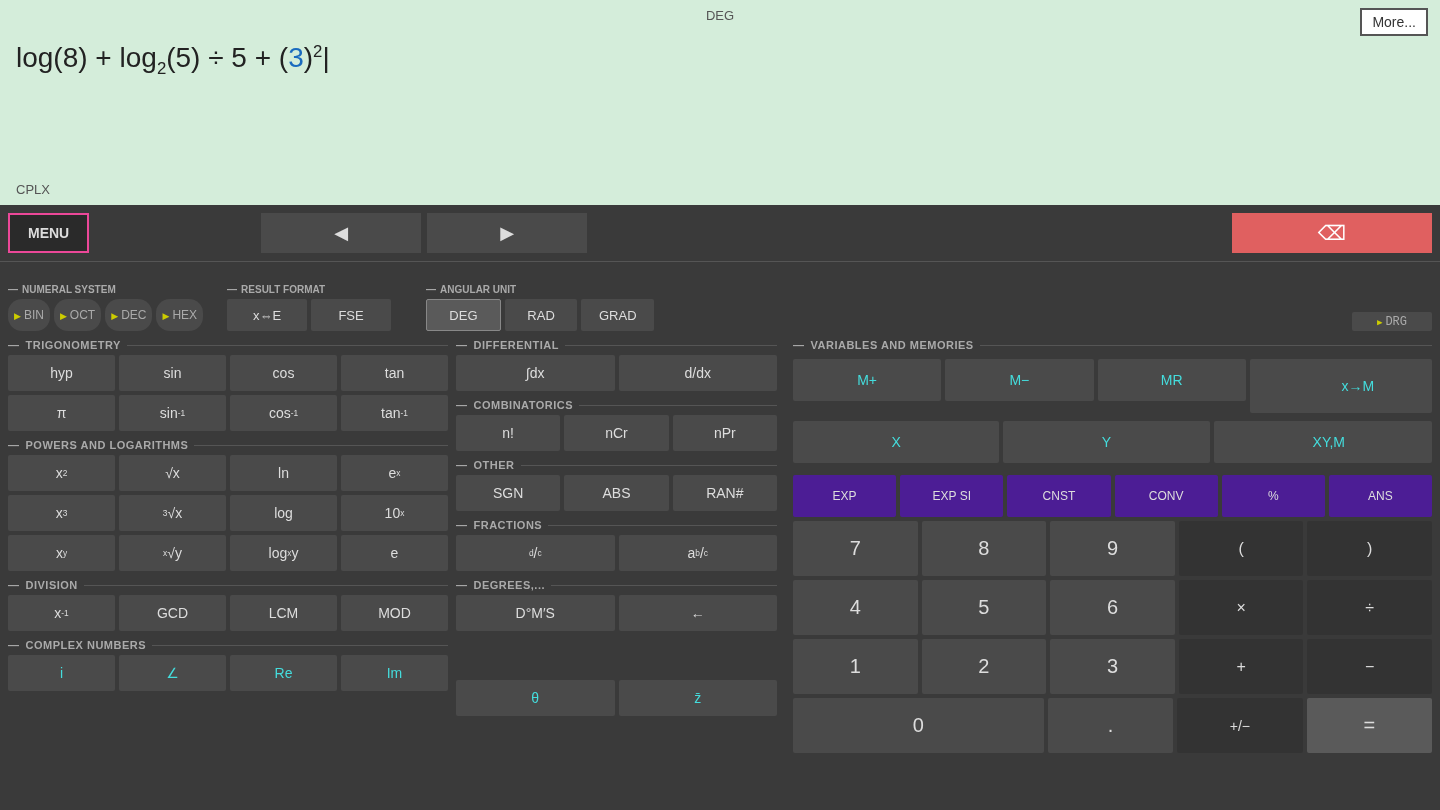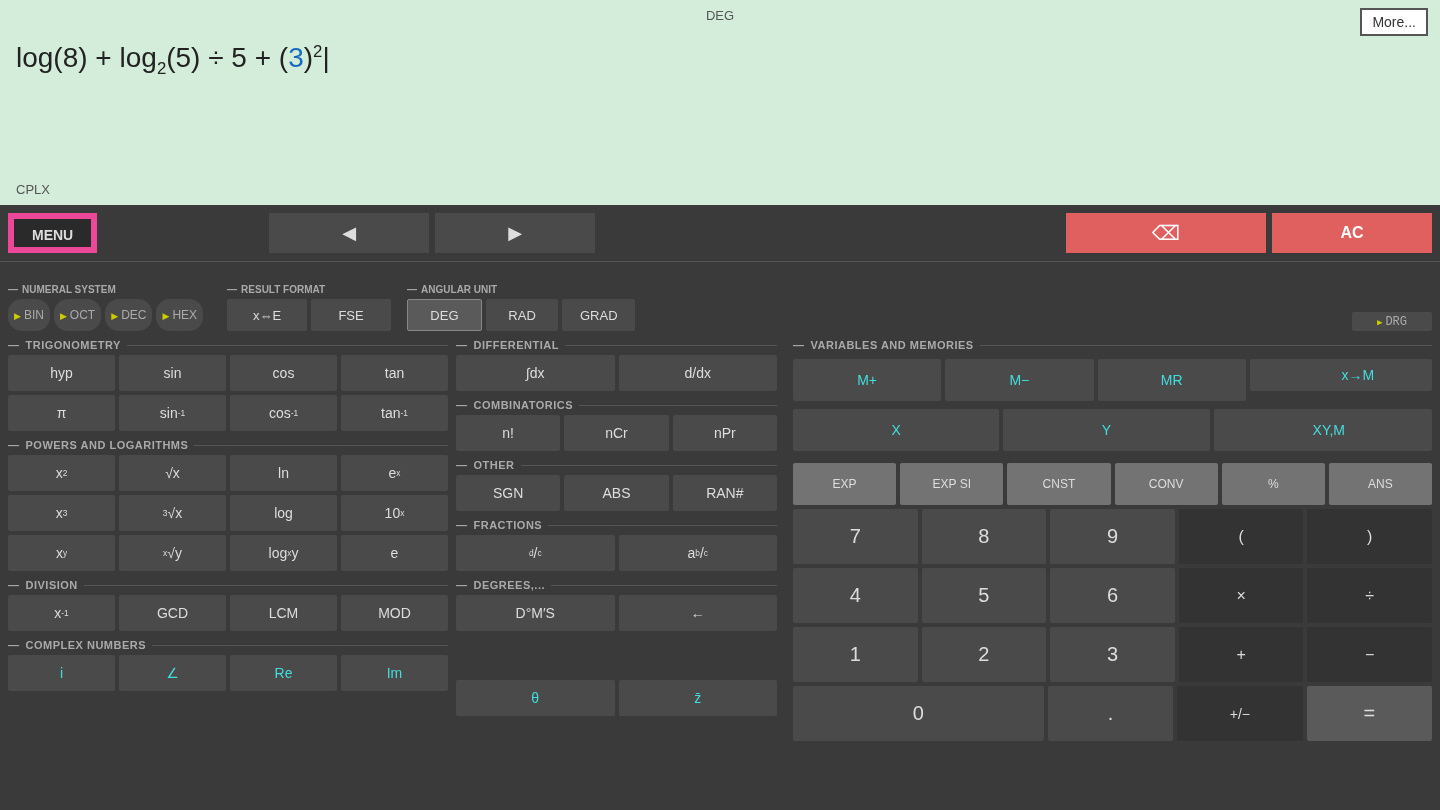--- a/index.html
+++ b/index.html
@@ -68,21 +68,21 @@
       display: flex;
       align-items: center;
       height: 56px;
       background: #3a3a3a;
       padding: 0 8px;
       gap: 6px;
     }
     .menu-btn {
       background: #2a2a2a;
       color: #ddd;
-      border: 6px solid #ec4899;
+      border: 2px solid #ec4899;
       padding: 8px 18px;
       font-size: 14px;
       font-weight: bold;
       cursor: pointer;
       height: 40px;
     }
     .nav-btn {
       background: #4a4a4a;
       color: #ddd;
       border: none;
@@ -305,21 +305,21 @@
       flex: 1;
       display: flex;
       align-items: center;
       justify-content: center;
     }
     .numpad-btn.dark { background: #333; font-size: 16px; }
     .numpad-btn.equals { background: #5a5a5a; font-size: 20px; }
 
     
     .numpad-top-btn {
-      background: #737373;
+      background: #4c1d95;
       color: #ddd;
       border: none;
       border-radius: 2px;
       font-size: 12px;
       cursor: pointer;
       height: 42px;
       flex: 1;
       display: flex;
       align-items: center;
       justify-content: center;
@@ -342,21 +342,20 @@
 
 <div id="top-bar">
   <button class="menu-btn">MENU</button>
   <div style="width:160px;"></div>
   <button class="nav-btn">◀</button>
   <button class="nav-btn">▶</button>
   <div class="spacer"></div>
   <button class="backspace-btn">
     <span>⌫</span>
   </button>
-  <button class="ac-btn">AC</button>
 </div>
 
 <div id="settings-row">
 
   <div class="settings-group">
     <div class="settings-group-label">NUMERAL SYSTEM</div>
     <div class="settings-btns">
       <button class="numeral-btn">BIN</button>
       <button class="numeral-btn">OCT</button>
       <button class="numeral-btn">DEC</button>
@@ -365,21 +364,21 @@
   </div>
 
   <div class="settings-group" style="margin-left:16px;">
     <div class="settings-group-label">RESULT FORMAT</div>
     <div class="settings-btns">
       <button class="fmt-btn" style="width:80px;">x⇔E</button>
       <button class="fmt-btn" style="width:80px;">FSE</button>
     </div>
   </div>
 
-  <div class="settings-group" style="margin-left:8px;">
+  <div class="settings-group" style="margin-left:27px;">
     <div class="settings-group-label">ANGULAR UNIT</div>
     <div class="settings-btns">
       <button class="ang-btn active" style="width:70px;">DEG</button>
       <button class="ang-btn" style="width:70px;">RAD</button>
       <button class="ang-btn" style="width:80px;">GRAD</button>
     </div>
   </div>
 
   <div style="flex:1;"></div>
 
@@ -494,21 +493,21 @@
     </div>
   </div>
 
   <div id="right-panel">
 
     <div class="section-header">VARIABLES AND MEMORIES</div>
     <div class="btn-row">
       <button class="calc-btn teal" style="height:42px;">M+</button>
       <button class="calc-btn teal" style="height:42px;">M−</button>
       <button class="calc-btn teal" style="height:42px;">MR</button>
-      <button class="calc-btn teal" style="height:32px;padding-left:34px;">x→M</button>
+      <button class="calc-btn teal" style="height:54px;padding-left:34px;">x→M</button>
     </div>
     <div class="btn-row">
       <button class="calc-btn teal" style="height:42px;">X</button>
       <button class="calc-btn teal" style="height:42px;">Y</button>
       <button class="calc-btn teal" style="height:42px;padding-left:12px;">XY,M</button>
     </div>
 
     <div class="numpad-row" style="margin-top:4px;">
       <button class="numpad-top-btn">EXP</button>
       <button class="numpad-top-btn">EXP SI</button>

